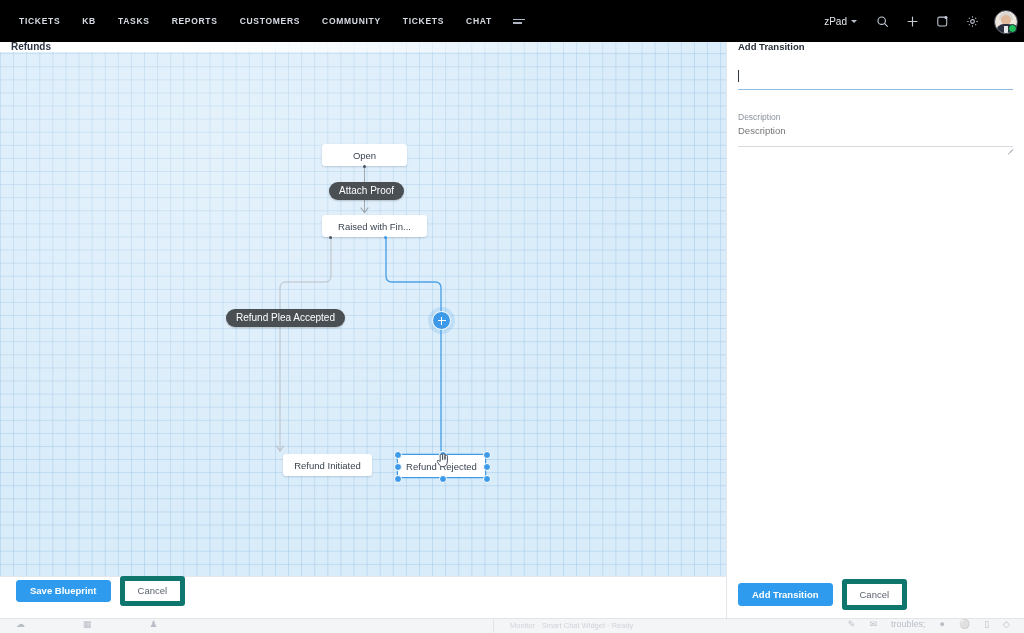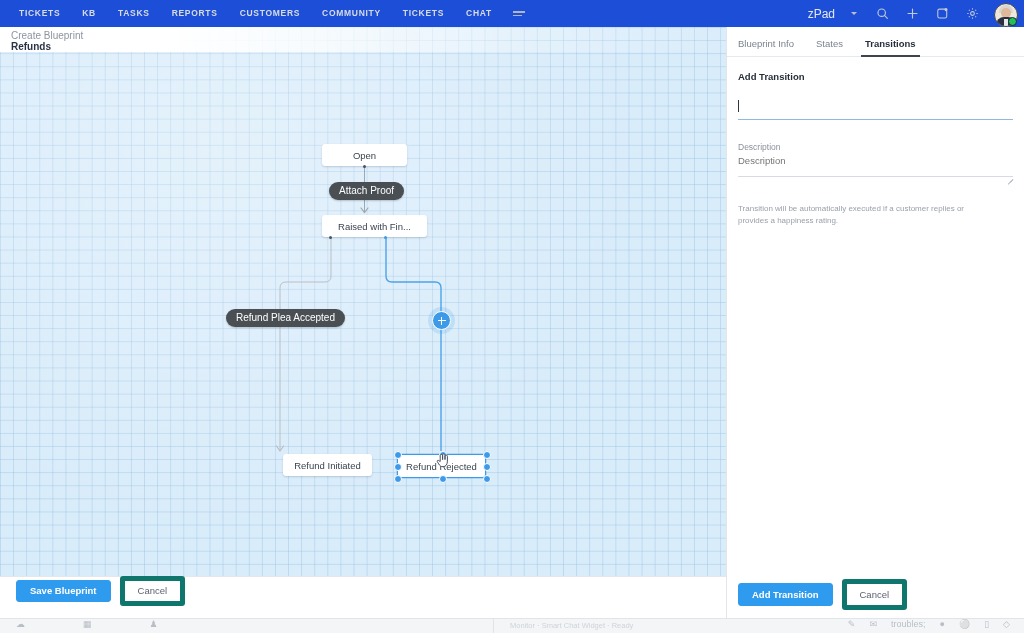--- a/index.html
+++ b/index.html
@@ -19,22 +19,22 @@
     width: 1024px;
     height: 633px;
     overflow: hidden;
   }
 
   
   .topbar {
     position: absolute;
     top: 0; left: 0;
     width: 1024px;
-    height: 27px;
-    background: #1d4ed8;
+    height: 42px;
+    background: #000000;
     display: flex;
     align-items: center;
     z-index: 40;
   }
   .topnav {
     display: flex;
     align-items: center;
     margin-left: 8px;
   }
   .topnav-item {
@@ -65,25 +65,25 @@
 
   .topbar-right {
     margin-left: auto;
     display: flex;
     align-items: center;
     padding-right: 8px;
     gap: 2px;
   }
   .zpad {
     color: #e4e8ee;
-    font-size: 12px;
+    font-size: 10px;
     padding: 0 9px;
     display: flex;
     align-items: center;
-    gap: 16px;
+    gap: 4px;
     cursor: pointer;
   }
   .caret-down {
     width: 0; height: 0;
     border-left: 3px solid transparent;
     border-right: 3px solid transparent;
     border-top: 3.5px solid #b9c1cd;
   }
   .tb-icon {
     width: 28px;
@@ -662,25 +662,20 @@
     </div>
 
     <div class="ws-footer">
       <div class="btn btn-primary">Save Blueprint</div>
       <div class="btn btn-secondary">Cancel</div>
     </div>
   </div>
 
   <div class="panel">
 
-    <div class="panel-tabs">
-      <div class="panel-tab">Blueprint Info</div>
-      <div class="panel-tab">States</div>
-      <div class="panel-tab active">Transitions</div>
-    </div>
 
     <div class="panel-body">
       <div class="section-title">Add Transition</div>
 
       <div class="field">
         <div class="input-wrap">
           <input class="field-input focused" type="text" placeholder="" style="">
           <span class="caret"></span>
         </div>
       </div>
@@ -689,21 +684,20 @@
         <div class="field-label">Description</div>
         <div class="input-wrap">
           <textarea class="field-textarea" placeholder="Description" style=""></textarea>
           <span class="resize-grip">
             <i style="width:7px; top:6px;"></i>
             <i style="width:4px; top:6px; right:0;"></i>
           </span>
         </div>
       </div>
 
-      <div class="helper-text">Transition will be automatically executed if a customer replies or provides a happiness rating.</div>
     </div>
 
     <div class="panel-footer">
       <div class="btn btn-primary">Add Transition</div>
       <div class="btn btn-secondary">Cancel</div>
     </div>
   </div>
 
   <div class="dock">
     <div class="dock-left">

